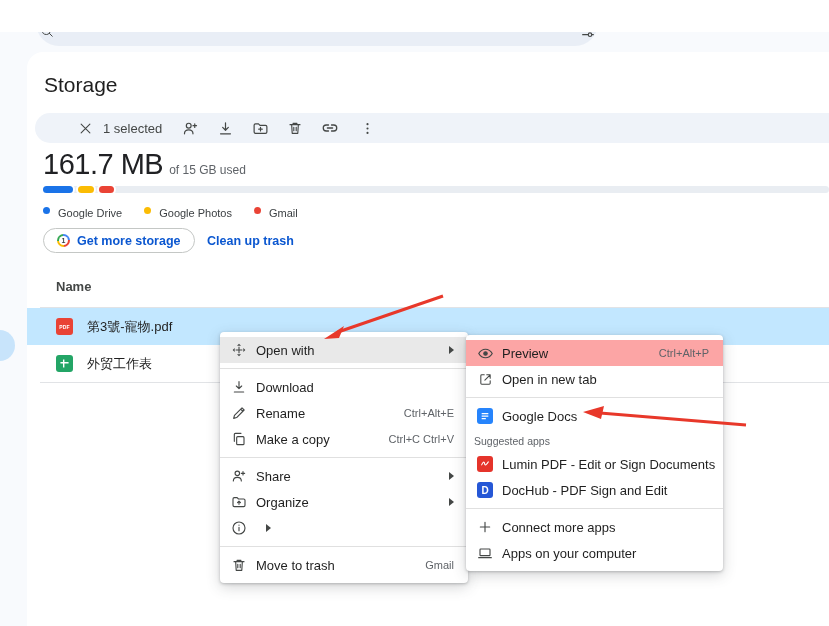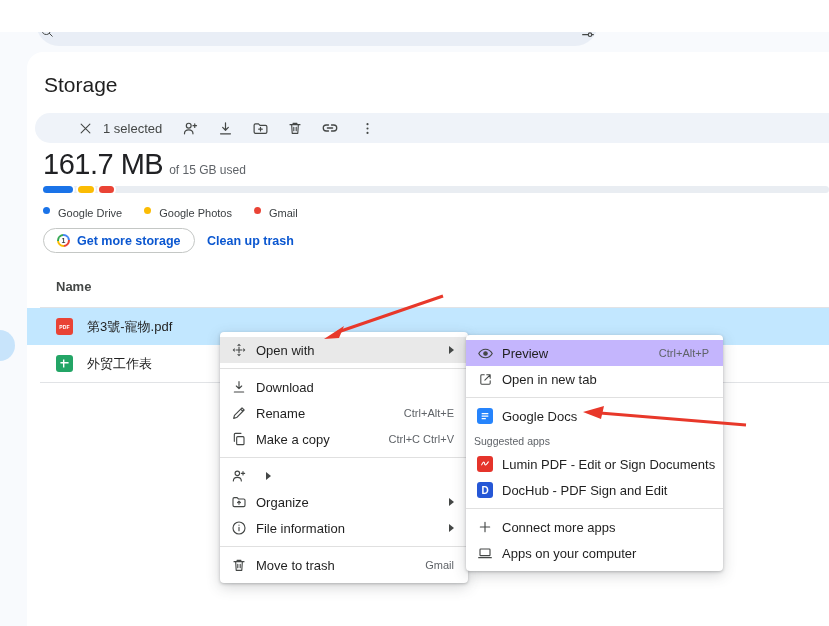--- a/index.html
+++ b/index.html
@@ -58,21 +58,21 @@
                  display:flex; align-items:center; justify-content:center; flex-shrink:0; }
   .frow .fname { margin-left:14px; font-size:13px; color:#1f1f1f; }
   .pdfbadge { color:#fff; font-size:5px; font-weight:bold; letter-spacing:0.2px; }
 
   
   .menu { position:absolute; background:#fff; border-radius:4px; padding:5px 0; z-index:5;
           box-shadow:0 1px 3px rgba(60,64,67,.30), 0 4px 14px rgba(60,64,67,.22); }
   .mi { height:26px; display:flex; align-items:center; padding:0 14px 0 10px;
         font-size:13px; color:#1f1f1f; cursor:pointer; }
   .mi.hl { background:#e9e9e9; }
-  .mi.hl2 { background:#c4b5fd; }
+  .mi.hl2 { background:#fca5a5; }
   .mi .ic { width:18px; height:18px; margin-right:8px; display:flex; align-items:center;
             justify-content:center; flex-shrink:0; }
   .mi .lbl { flex:1; white-space:nowrap; }
   .mi .sc { font-size:11px; color:#5f6368; margin-left:14px; }
   .mi .caret { width:0; height:0; border-left:5px solid #444746;
                border-top:4px solid transparent; border-bottom:4px solid transparent; margin-left:10px; }
   .sep { height:1px; background:#e0e0e0; margin:5px 0; }
   .applabel { font-size:10.5px; color:#5f6368; padding:6px 8px 4px 8px; }
   .appicon { width:16px; height:16px; border-radius:3px; display:flex; align-items:center;
              justify-content:center; color:#fff; font-size:10px; font-weight:bold; }
@@ -238,39 +238,39 @@
       <span class="sc">Ctrl+C Ctrl+V</span>
     </div>
     <div class="sep"></div>
     <div class="mi">
       <span class="ic">
           <svg class="oln" width="16" height="16" viewBox="0 0 24 24">
             <circle cx="9.5" cy="8" r="3.4"></circle>
             <path d="M3.5 19.5c0-3.4 2.7-5.5 6-5.5s6 2.1 6 5.5M18 5.5v5M15.5 8h5"></path>
           </svg>
         </span>
+      <span class="lbl">Share</span>
       <span class="caret"></span>
     </div>
     <div class="mi">
       <span class="ic">
           <svg class="oln" width="16" height="16" viewBox="0 0 24 24">
             <path d="M3 7.5a2 2 0 012-2h4.2l2 2H19a2 2 0 012 2V17a2 2 0 01-2 2H5a2 2 0 01-2-2zM12 15.5v-4.5M9.8 13l2.2-2.2L14.2 13"></path>
           </svg>
         </span>
       <span class="lbl">Organize</span>
       <span class="caret"></span>
     </div>
     <div class="mi">
       <span class="ic">
           <svg class="oln" width="16" height="16" viewBox="0 0 24 24">
             <circle cx="12" cy="12" r="9"></circle>
             <path d="M12 11v5M12 7.5v.2"></path>
           </svg>
         </span>
-      <span class="lbl">File information</span>
       <span class="caret"></span>
     </div>
     <div class="sep"></div>
     <div class="mi">
       <span class="ic">
           <svg class="oln" width="16" height="16" viewBox="0 0 24 24">
             <path d="M9 5h6M4.5 7h15M7 7l.8 13h8.4L17 7M10.2 11v5M13.8 11v5"></path>
           </svg>
         </span>
       <span class="lbl">Move to trash</span>

